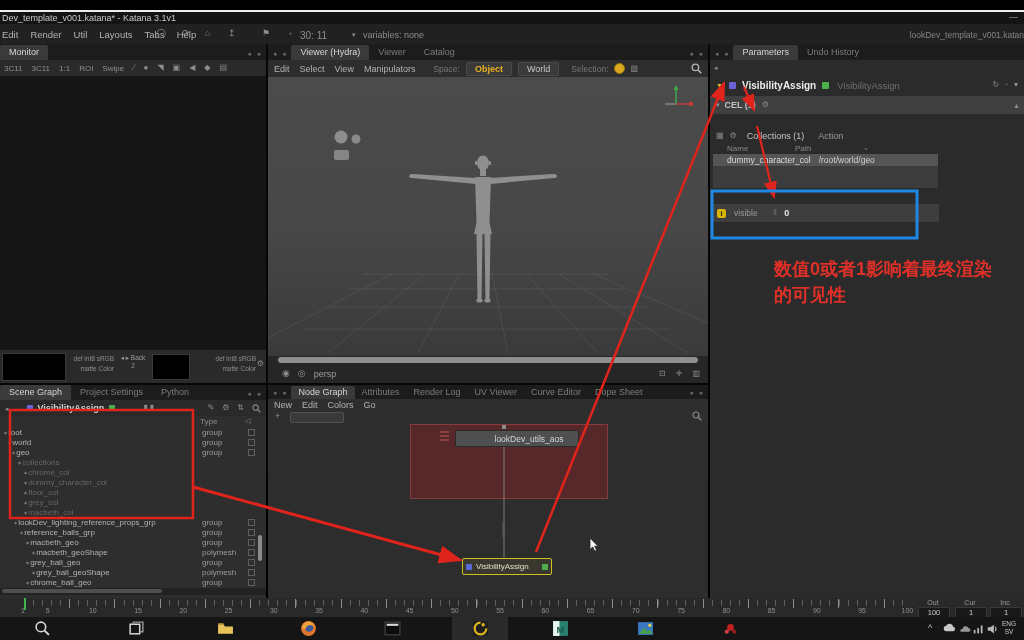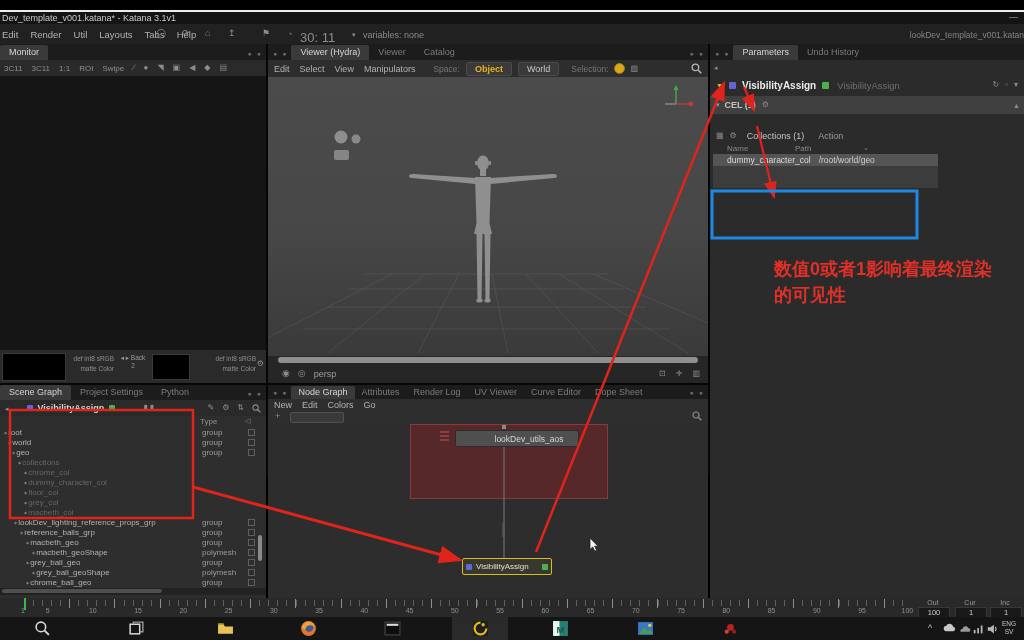--- a/index.html
+++ b/index.html
@@ -51,21 +51,21 @@
         <span class="menu-item">Layouts</span>
         <span class="menu-item">Tabs</span>
         <span class="menu-item">Help</span>
     </div>
     <span class="abs ic" style="left:156px;top:5px;">◯</span>
     <span class="abs ic" style="left:182px;top:5px;">⟳</span>
     <span class="abs ic" style="left:205px;top:5px;">⌂</span>
     <span class="abs ic" style="left:228px;top:5px;">↥</span>
     <span class="abs ic" style="left:262px;top:5px;">⚑</span>
     <span class="abs ic" style="left:287px;top:6px;color:#6e6e6e;">◔</span>
-    <span class="abs" style="left:300px;top:6px;font-size:13px;color:#8e8e8e;">30: 11</span>
+    <span class="abs" style="left:300px;top:6px;font-size:10px;color:#8e8e8e;">30: 11</span>
     <span class="abs ic" style="left:352px;top:7px;font-size:7px;">▾</span>
     <span class="abs" style="left:363px;top:6px;font-size:9px;color:#8a8a8a;">variables: none</span>
     <span class="abs" style="right:0;top:6px;font-size:8.5px;color:#848484;white-space:nowrap;padding-left:8px;">lookDev_template_v001.katan</span>
   </div>
 
   <div class="panel" style="left:0;top:44px;width:266px;height:339px;background:#242424;">
     <div class="tabstrip">
       <span class="tab active">Monitor</span>
       <span class="dots" style="margin-left:auto;">
           <span>●</span>
@@ -247,20 +247,26 @@
       <span class="abs" style="left:82px;font-size:8px;color:#8a8a8a;">Path</span>
       <span class="abs ic" style="left:150px;font-size:7px;">⌄</span>
     </div>
     <div class="abs" style="left:3px;top:110px;width:225px;height:34px;background:#3c3c3c;">
       <div class="abs" style="left:0;top:0;width:225px;height:12px;background:#555;display:flex;align-items:center;">
         <span style="margin-left:14px;font-size:8.5px;color:#dcdcdc;white-space:nowrap;">dummy_character_col</span>
         <span style="margin-left:8px;font-size:8.5px;color:#d0d0d0;white-space:nowrap;">/root/world/geo</span>
       </div>
     </div>
 
+    <div class="abs" style="left:3px;top:160px;width:226px;height:18px;background:#3e3e3e;display:flex;align-items:center;">
+      <span style="margin-left:4px;width:9px;height:9px;background:#d8b400;border-radius:2px;color:#222;font-size:7px;font-weight:bold;text-align:center;line-height:9px;">i</span>
+      <span style="margin-left:8px;font-size:8.5px;color:#9a9a9a;">visible</span>
+      <span class="ic" style="margin-left:14px;font-size:8px;color:#777;">⇕</span>
+      <span style="margin-left:6px;font-size:9px;font-weight:bold;color:#e8e8e8;">0</span>
+    </div>
 
     <div class="abs" style="left:64px;top:212px;width:246px;font-size:18px;font-weight:bold;color:#e03028;line-height:1.45;font-family:'Liberation Sans',sans-serif;">
       <div>数值0或者1影响着最终渲染</div>
       <div>的可见性</div>
     </div>
   </div>
 
   <div class="panel" style="left:0;top:385px;width:266px;height:213px;background:#2e2e2e;">
     <div class="tabstrip" style="height:15px;">
       <span style="display:flex;">

